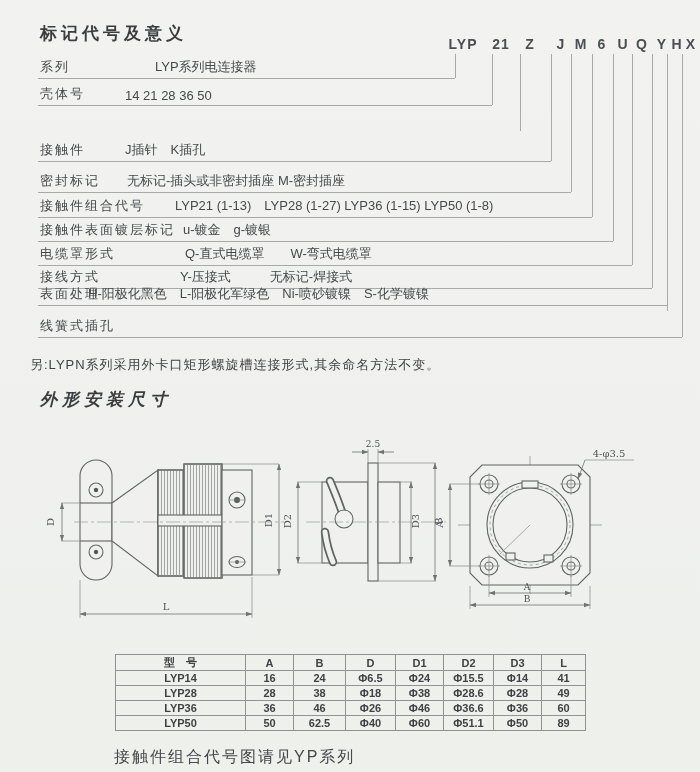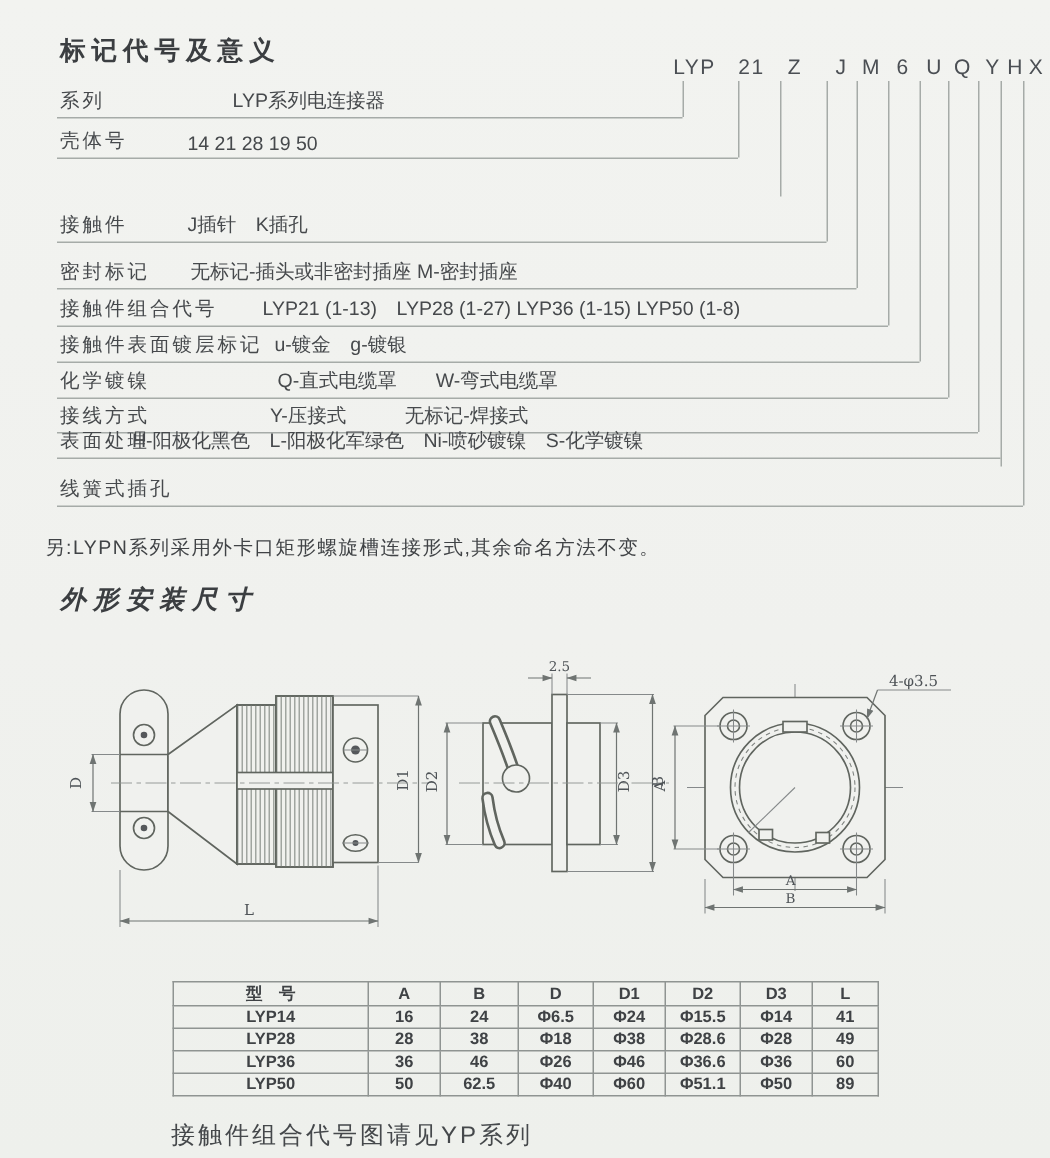--- a/index.html
+++ b/index.html
@@ -6,21 +6,21 @@
   .page{
     position:relative;width:700px;height:772px;overflow:hidden;
     background:linear-gradient(180deg,#f2f3f0 0%,#f0f1ee 55%,#eef0ec 100%);
     font-family:"Liberation Sans","DejaVu Sans",sans-serif;color:#45484b;
   }
   .sec-title{position:absolute;margin:12px;font-size:17px;font-weight:600;
     letter-spacing:4px;color:#3b3e41;white-space:pre;}
   .t1{left:28px;top:10px;}
   .t2{left:28px;top:376px;letter-spacing:5px;font-style:italic;}
   .code{position:absolute;top:36px;transform:translateX(-50%);
-    font-size:14px;font-weight:400;color:#4b4f54;letter-spacing:1px;white-space:pre;padding-left:20px;}
+    font-size:14px;font-weight:700;color:#4b4f54;letter-spacing:1px;white-space:pre;padding-left:20px;}
   .vl{position:absolute;width:1px;background:#a6aba8;}
   .drow{position:absolute;left:38px;height:20px;border-bottom:1px solid #a6aba8;}
   .drow .lab{position:absolute;left:2px;bottom:2px;font-size:13px;
     letter-spacing:2px;white-space:pre;color:#46494c;}
   .drow .val{position:absolute;bottom:2px;font-size:13px;white-space:pre;color:#46494c;}
   .note{position:absolute;left:30px;top:356px;font-size:13px;letter-spacing:1px;
     white-space:pre;color:#404346;}
   .drawings{position:absolute;left:0;top:430px;}
   .spec{position:absolute;left:115px;top:654px;border-collapse:collapse;
     font-size:11px;color:#3f4245;table-layout:fixed;}
@@ -72,40 +72,40 @@
   <i class="vl" style="left:652px;top:54px;height:234px"></i>
   <i class="vl" style="left:667px;top:54px;height:257px"></i>
   <i class="vl" style="left:682px;top:54px;height:283px"></i>
 
   <div class="drow" style="top:58px;width:417px">
     <span class="lab">系列</span>
     <span class="val" style="left:117px">LYP系列电连接器</span>
   </div>
   <div class="drow" style="top:85px;width:454px">
     <span class="lab">壳体号</span>
-    <span class="val" style="left:87px">14 21 28 19 50</span>
+    <span class="val" style="left:87px">14 21 28 36 50</span>
   </div>
   <div class="drow" style="top:141px;width:513px">
     <span class="lab">接触件</span>
     <span class="val" style="left:87px">J插针　K插孔</span>
   </div>
   <div class="drow" style="top:172px;width:533px">
     <span class="lab">密封标记</span>
     <span class="val" style="left:89px">无标记-插头或非密封插座 M-密封插座</span>
   </div>
   <div class="drow" style="top:197px;width:554px">
     <span class="lab">接触件组合代号</span>
     <span class="val" style="left:137px">LYP21 (1-13)　LYP28 (1-27) LYP36 (1-15) LYP50 (1-8)</span>
   </div>
   <div class="drow" style="top:221px;width:575px">
     <span class="lab">接触件表面镀层标记</span>
     <span class="val" style="left:145px">u-镀金　g-镀银</span>
   </div>
   <div class="drow" style="top:245px;width:594px">
-    <span class="lab">化学镀镍</span>
+    <span class="lab">电缆罩形式</span>
     <span class="val" style="left:147px">Q-直式电缆罩　　W-弯式电缆罩</span>
   </div>
   <div class="drow" style="top:268px;width:614px">
     <span class="lab">接线方式</span>
     <span class="val" style="left:142px">Y-压接式　　　无标记-焊接式</span>
   </div>
   <div class="drow" style="top:285px;width:629px">
     <span class="lab">表面处理</span>
     <span class="val" style="left:50px">H-阳极化黑色　L-阳极化军绿色　Ni-喷砂镀镍　S-化学镀镍</span>
   </div>

